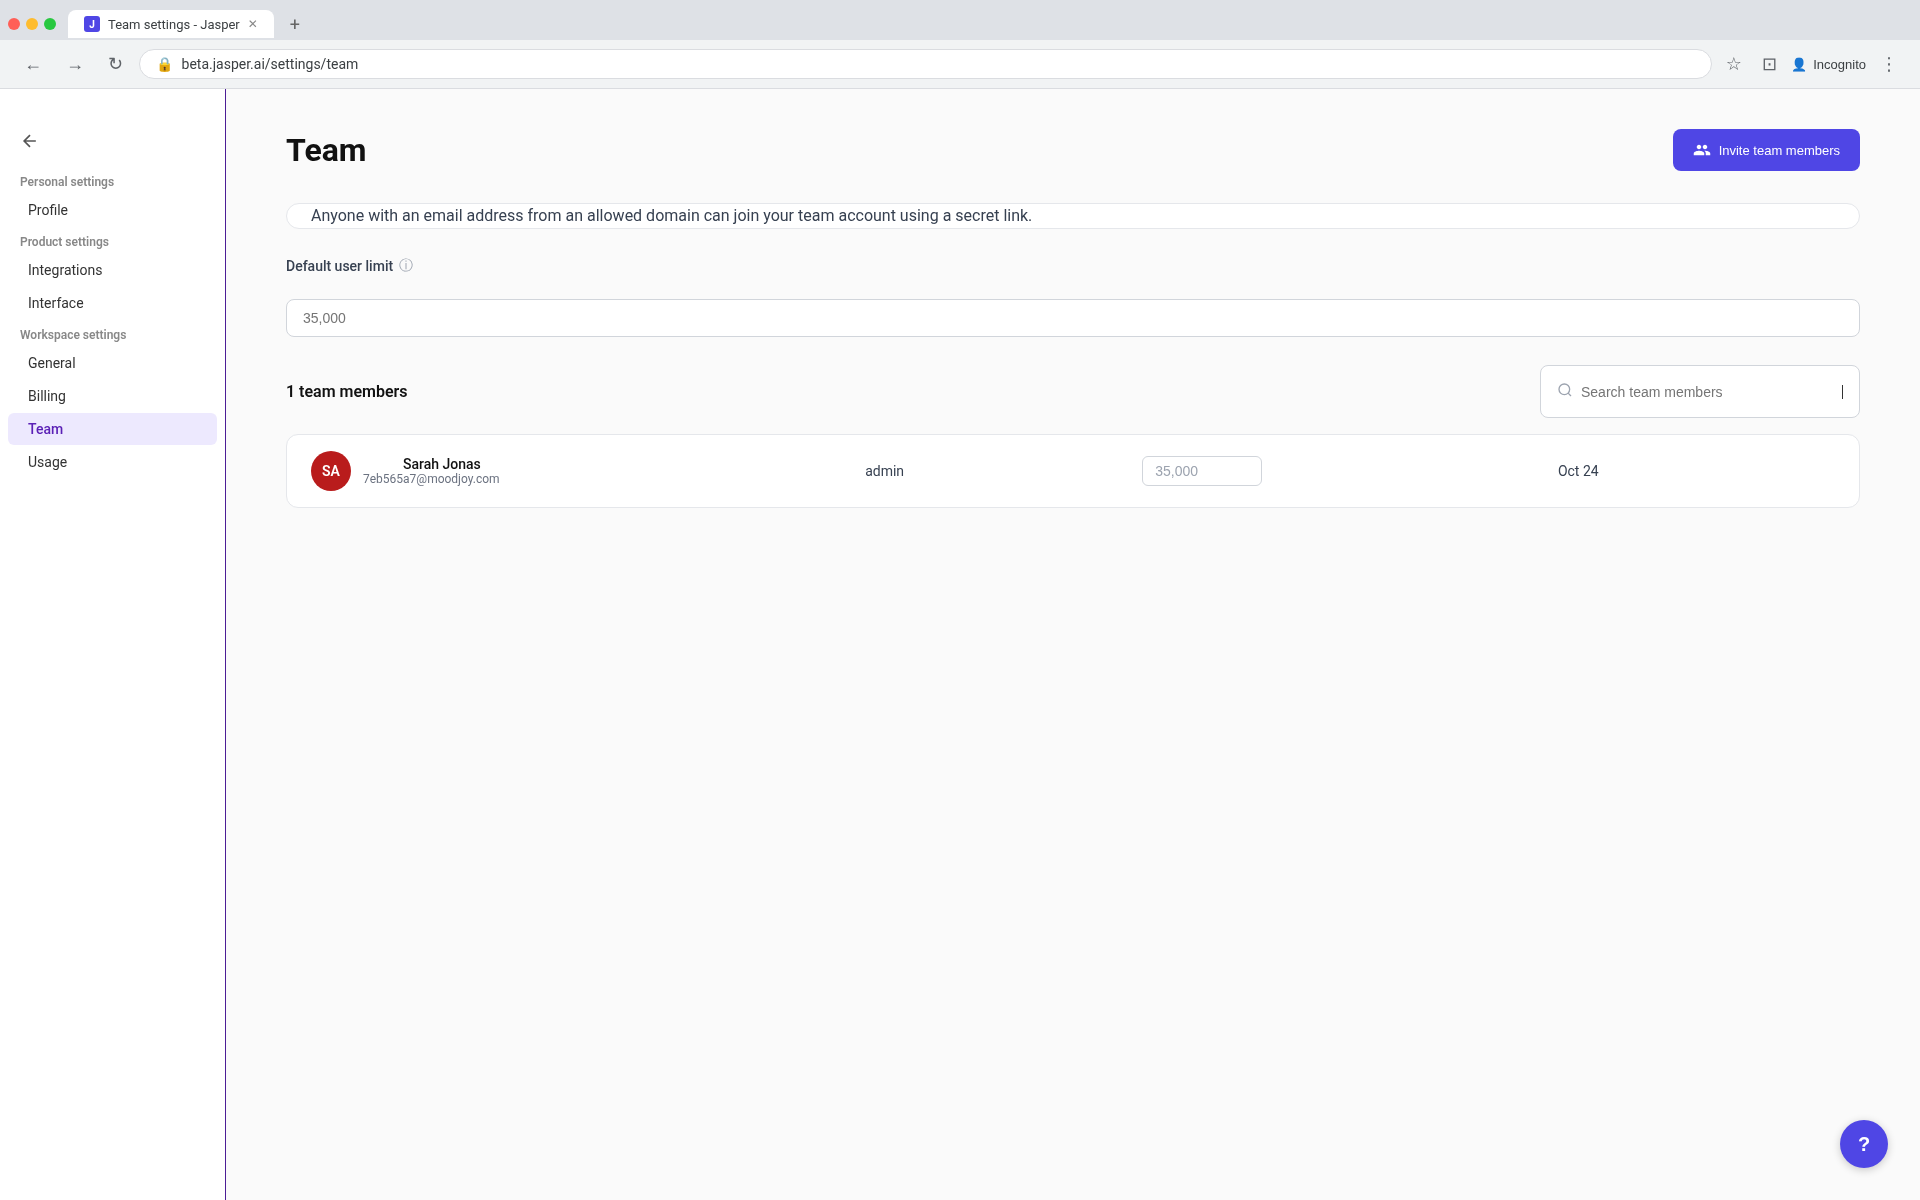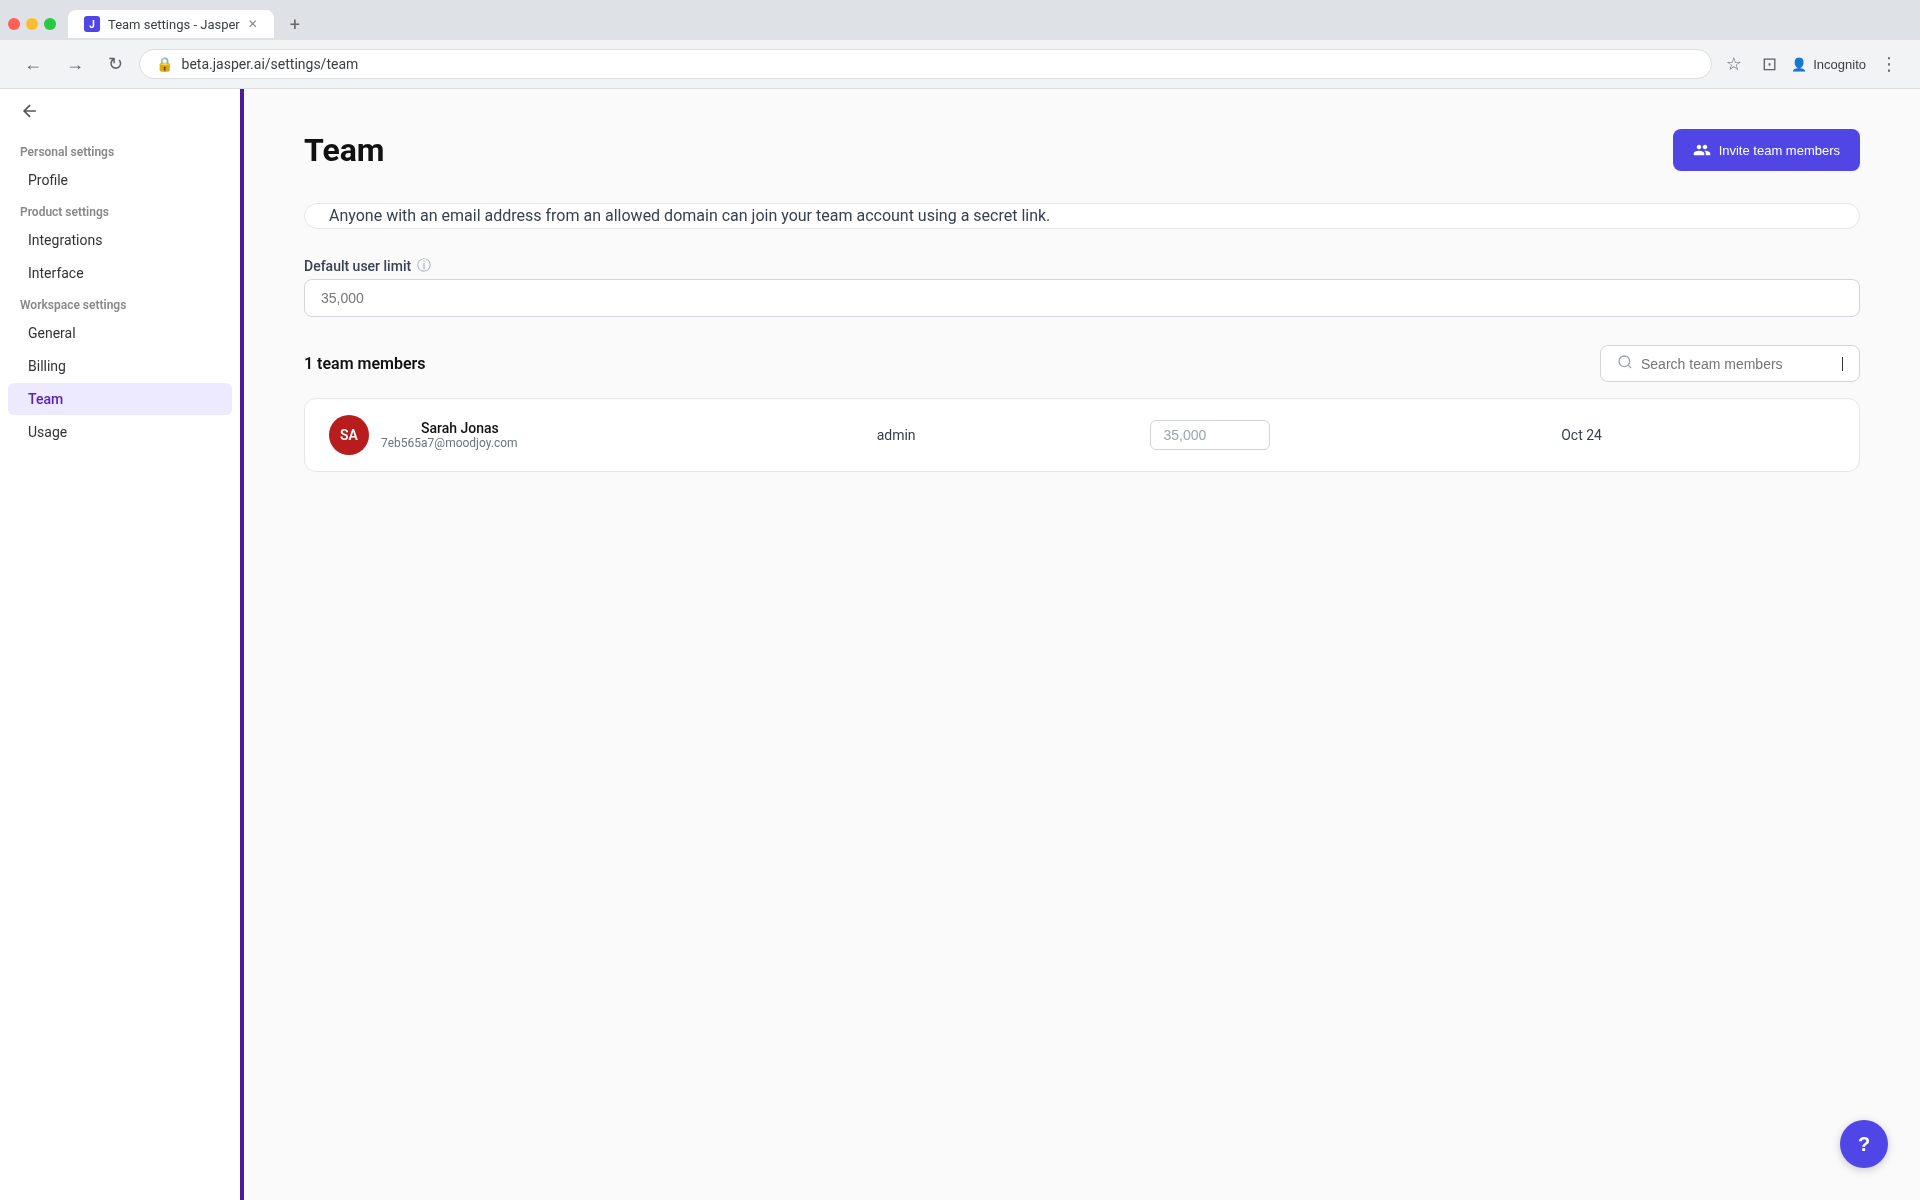--- a/index.html
+++ b/index.html
@@ -128,24 +128,24 @@
     }
 
     
     .app-layout {
       display: flex;
       height: calc(1200px - 88px);
     }
 
     
     .sidebar {
-      width: 244px;
-      background: #fff;
-      border-right: 4px solid #4c1d95;
-      padding: 4px 0;
+      width: 226px;
+      background: #fff;
+      border-right: 1px solid #4c1d95;
+      padding: 34px 0;
       flex-shrink: 0;
     }
     .sidebar-back {
       display: flex;
       align-items: center;
       padding: 8px 20px;
       color: #555;
       cursor: pointer;
       margin-bottom: 8px;
     }
@@ -214,21 +214,21 @@
       margin-bottom: 28px;
       color: #374151;
       font-size: 16px;
       line-height: 1.5;
     }
 
     .field-label {
       font-size: 14px;
       font-weight: 500;
       color: #374151;
-      margin-bottom: 4px;
+      margin-bottom: 24px;
       display: flex;
       align-items: center;
       gap: 6px;
     }
     .field-label .info-icon {
       color: #9ca3af;
       font-size: 14px;
     }
     .text-input {
       width: 100%;
@@ -251,23 +251,23 @@
       font-size: 16px;
       font-weight: 600;
       color: #111;
     }
     .search-box {
       display: flex;
       align-items: center;
       gap: 8px;
       border: 1px solid #d1d5db;
       border-radius: 8px;
-      padding: 8px 16px;
-      background: #fff;
-      width: 260px;
+      padding: 16px 16px;
+      background: #fff;
+      width: 320px;
     }
     .search-box input {
       border: none;
       outline: none;
       font-size: 14px;
       color: #6b7280;
       background: transparent;
       flex: 1;
     }
     .search-icon { color: #9ca3af; }

